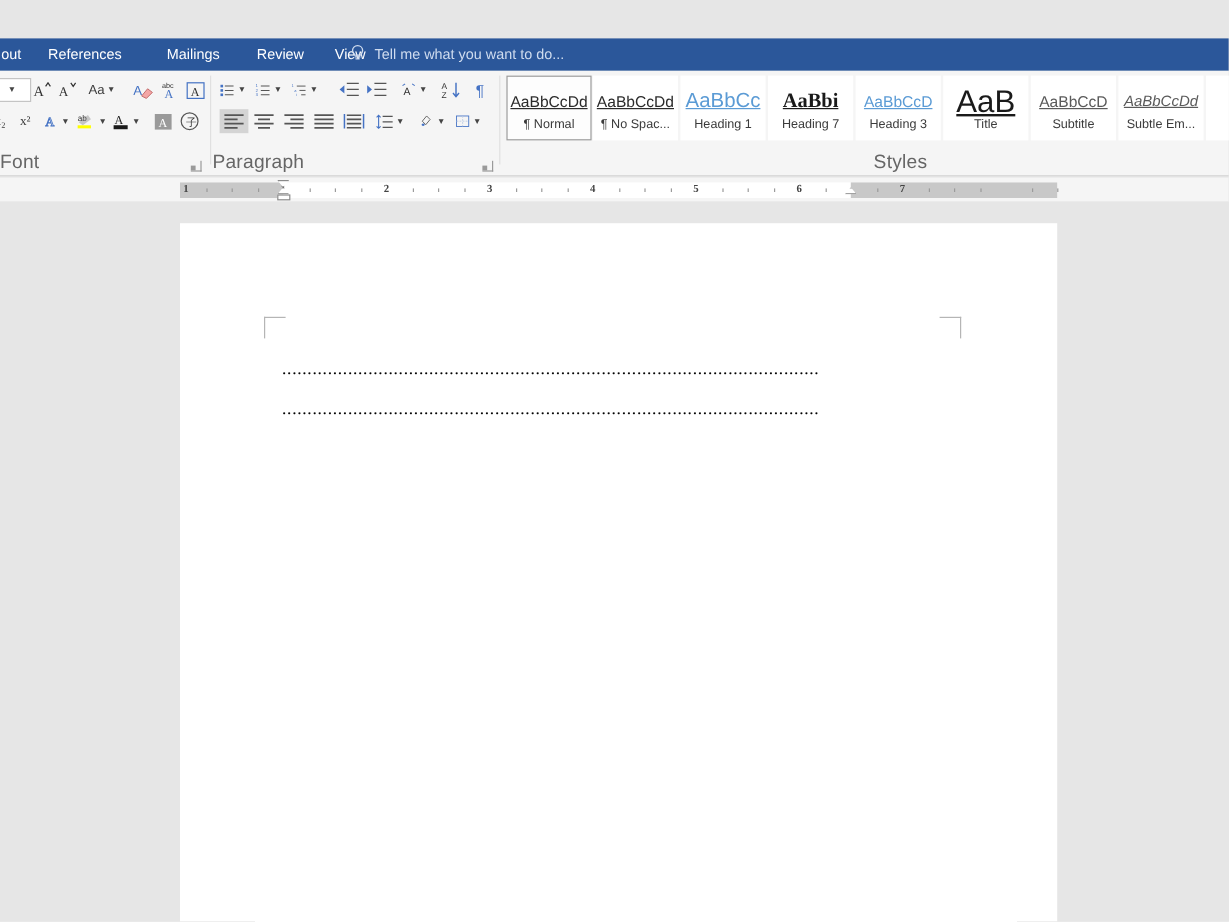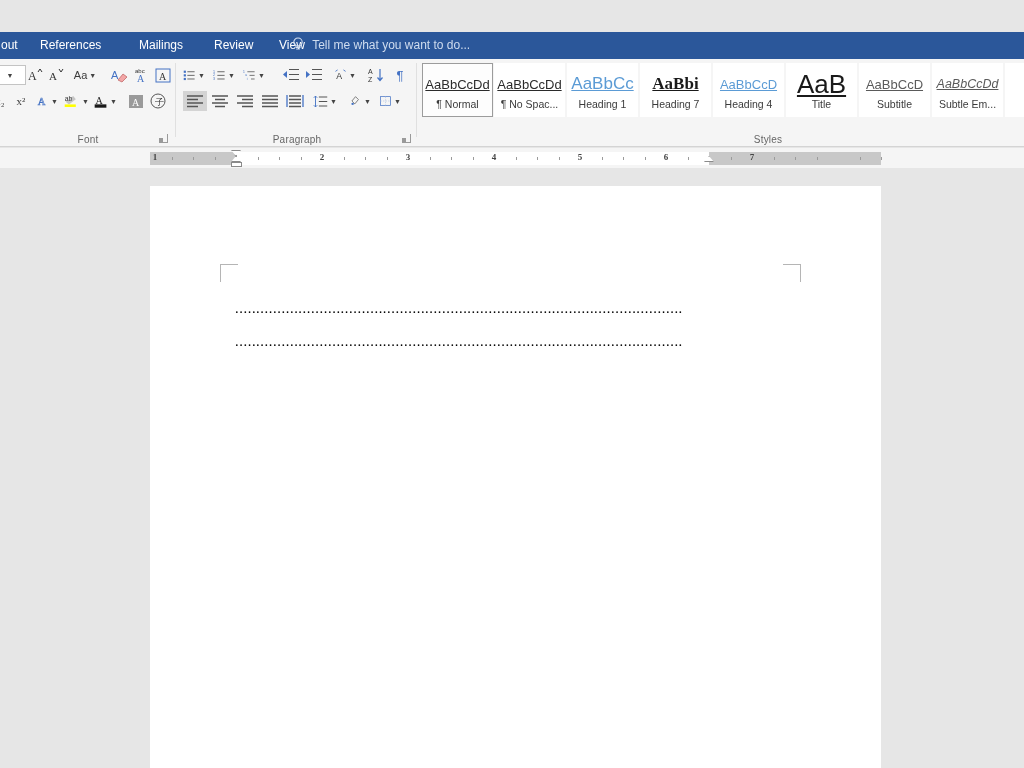--- a/index.html
+++ b/index.html
@@ -39,22 +39,22 @@
   }
   .bulb { display: inline-block; vertical-align: -2px; margin-right: 5px; }
 
   
   .ribbon {
     position: absolute; top: 59px; left: 0; width: 1024px; height: 88px;
     background: #f5f5f5; border-bottom: 1px solid #d4d4d4;
   }
   .grp { position: absolute; top: 0; height: 88px; }
   .grp-label {
-    position: absolute; bottom: 2px; width: 100%; text-align: center;
-    font-size: 10px; color: #666; letter-spacing: .2px;
+    position: absolute; bottom: 2px; width: 100%; text-align: left;
+    font-size: 16px; color: #666; letter-spacing: .2px;
   }
   .grp-sep {
     position: absolute; top: 4px; width: 1px; height: 74px; background: #e0e0e0;
   }
   .launcher {
     position: absolute; bottom: 4px; width: 9px; height: 9px;
     border-right: 1px solid #9a9a9a; border-bottom: 1px solid #9a9a9a;
   }
   .launcher::after {
     content: ""; position: absolute; left: 0; top: 4px;
@@ -405,21 +405,21 @@
           <div class="style-item" style="left: 149px;">
             <div class="style-preview" style="font-family: &quot;Liberation Sans&quot;, sans-serif; font-size: 17px; color: rgb(91, 155, 213); font-weight: normal; font-style: normal;">AaBbCc</div>
             <div class="style-name">Heading 1</div>
           </div>
           <div class="style-item" style="left: 222px;">
             <div class="style-preview" style="font-family: &quot;Liberation Serif&quot;, serif; font-size: 17px; color: rgb(26, 26, 26); font-weight: bold; font-style: normal;">AaBbi</div>
             <div class="style-name">Heading 7</div>
           </div>
           <div class="style-item" style="left: 295px;">
             <div class="style-preview" style="font-family: &quot;Liberation Sans&quot;, sans-serif; font-size: 13px; color: rgb(91, 155, 213); font-weight: normal; font-style: normal;">AaBbCcD</div>
-            <div class="style-name">Heading 4</div>
+            <div class="style-name">Heading 3</div>
           </div>
           <div class="style-item" style="left: 368px;">
             <div class="style-preview" style="font-family: &quot;Liberation Sans&quot;, sans-serif; font-size: 26px; color: rgb(26, 26, 26); font-weight: normal; font-style: normal;">AaB</div>
             <div class="style-name">Title</div>
           </div>
           <div class="style-item" style="left: 441px;">
             <div class="style-preview" style="font-family: &quot;Liberation Sans&quot;, sans-serif; font-size: 13px; color: rgb(90, 90, 90); font-weight: normal; font-style: normal;">AaBbCcD</div>
             <div class="style-name">Subtitle</div>
           </div>
           <div class="style-item" style="left: 514px;">

